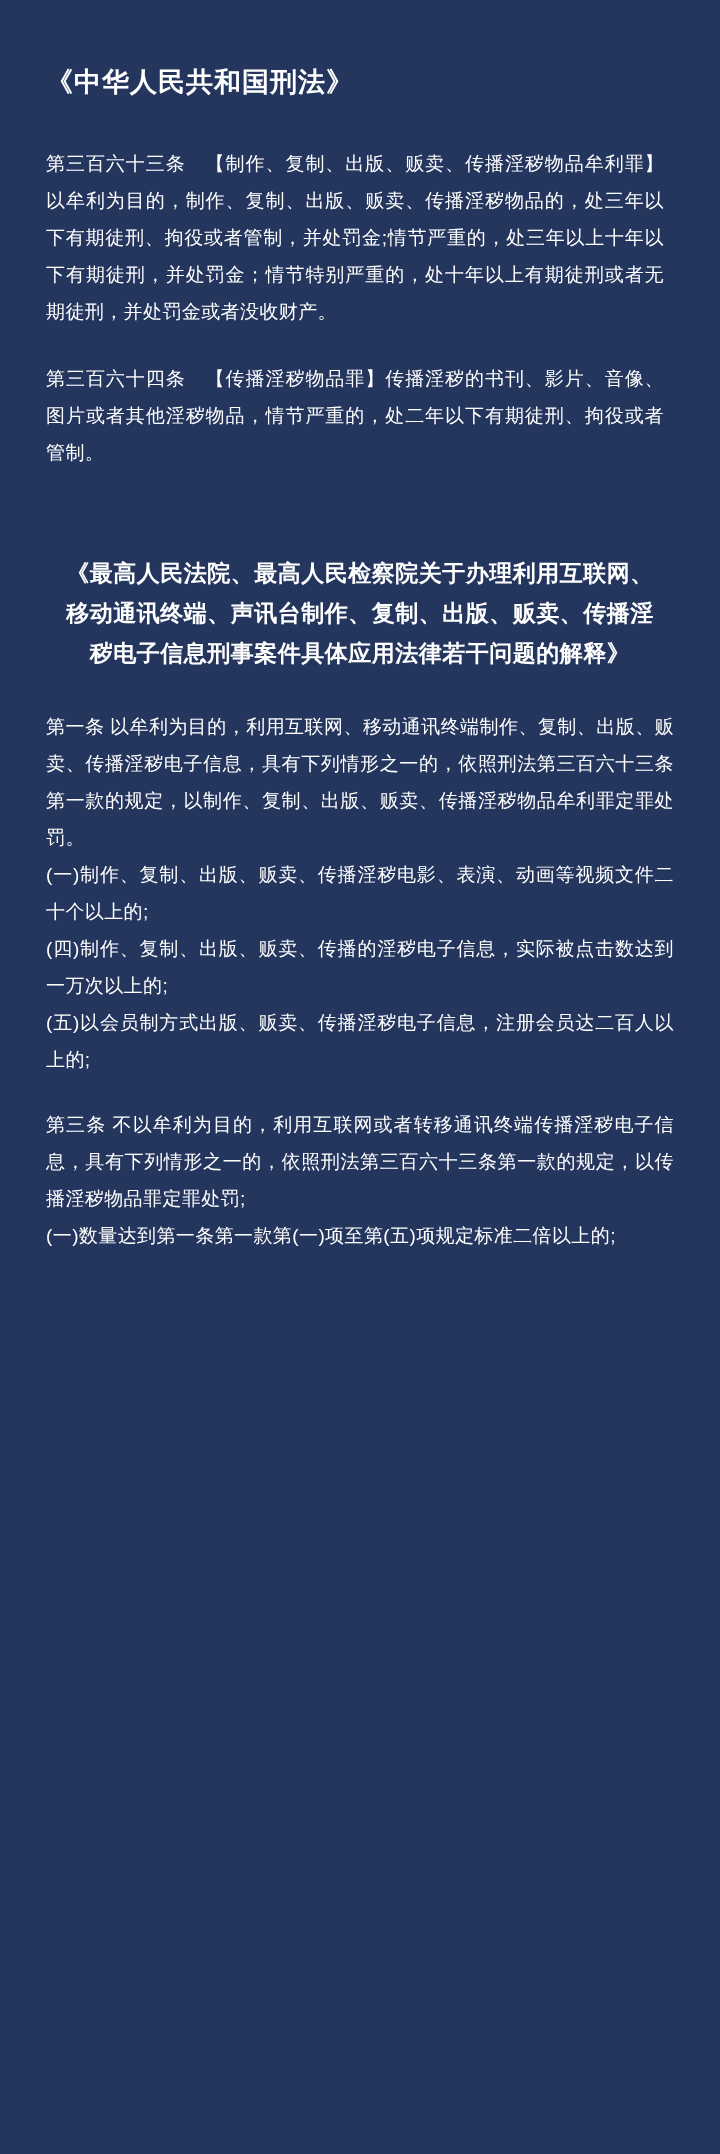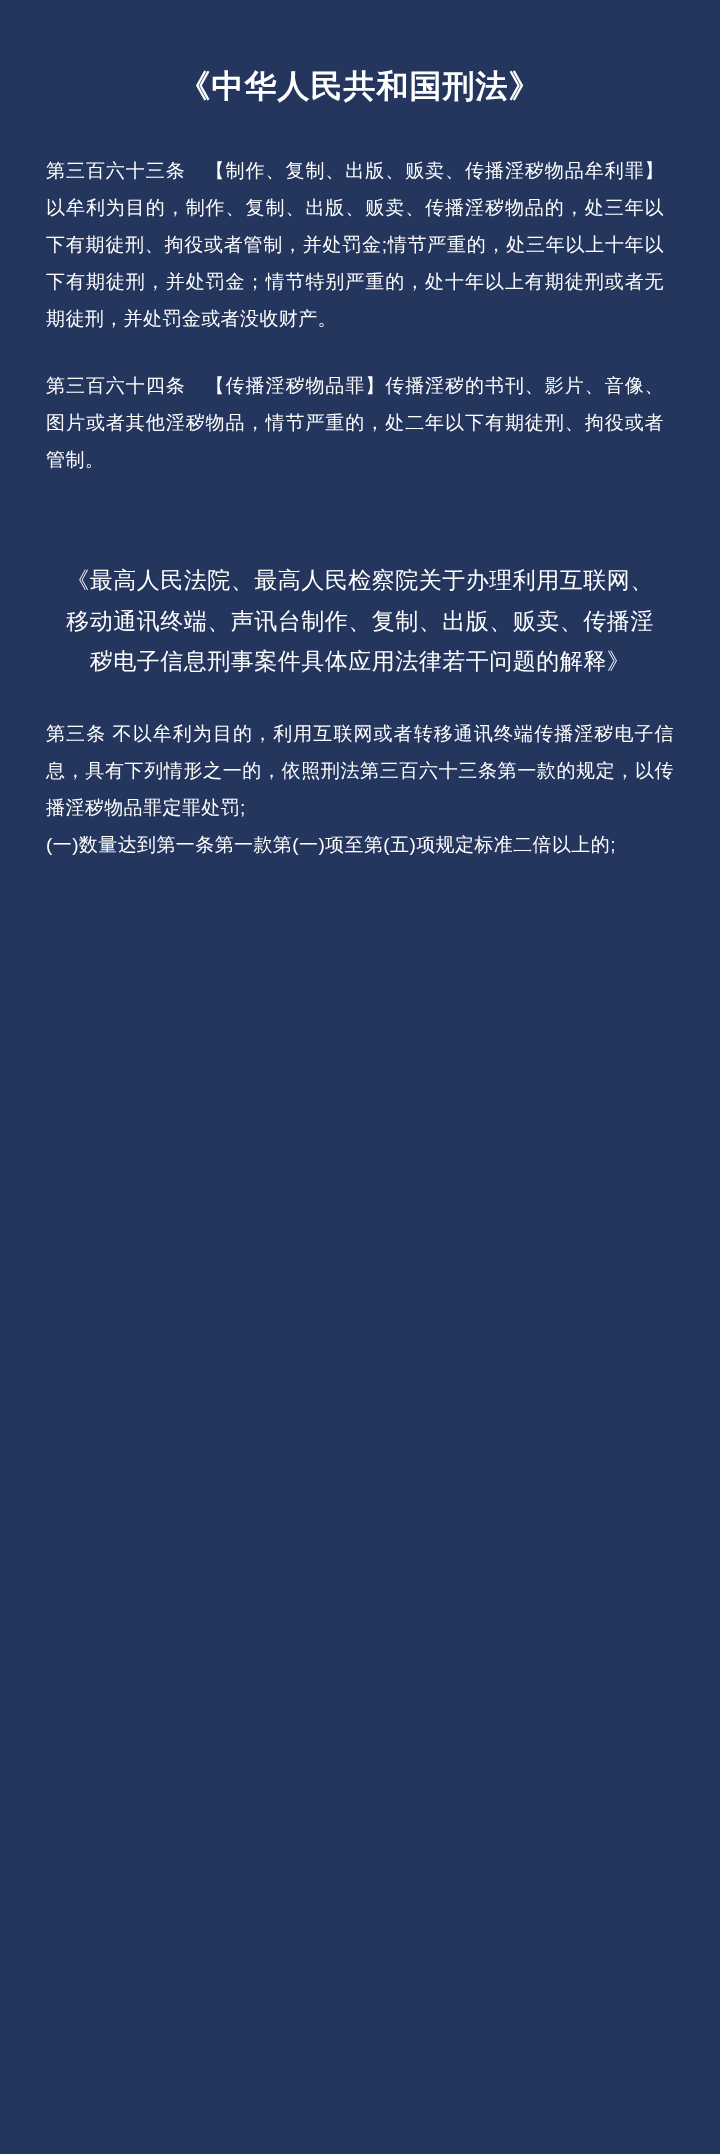--- a/index.html
+++ b/index.html
@@ -15,41 +15,41 @@
     -webkit-font-smoothing: antialiased;
   }
   .page {
     width: 720px;
     min-height: 2154px;
     box-sizing: border-box;
     padding: 40px 46px 60px 46px;
     background: #24365e;
   }
   .title-main {
-    text-align: center;
-    font-size: 32px;
+    text-align: left;
+    font-size: 27px;
     font-weight: bold;
     letter-spacing: 1px;
     margin: 22px 0 42px 0;
     line-height: 1.5;
   }
   .article {
     font-size: 19px;
     line-height: 1.95;
     letter-spacing: 0.4px;
     margin: 0 10px 30px 0;
     text-align: justify;
   }
   .spacer-lg {
     height: 42px;
   }
   .title-sec {
     text-align: center;
     font-size: 23px;
-    font-weight: normal;
+    font-weight: bold;
     line-height: 1.75;
     letter-spacing: 0.5px;
     margin: 10px 18px 34px 18px;
   }
   .clause {
     font-size: 19px;
     line-height: 1.95;
     letter-spacing: 0.4px;
     text-align: justify;
     margin: 0;
@@ -66,20 +66,26 @@
   <h1 class="title-main">《中华人民共和国刑法》</h1>
 
   <p class="article">第三百六十三条　【制作、复制、出版、贩卖、传播淫秽物品牟利罪】以牟利为目的，制作、复制、出版、贩卖、传播淫秽物品的，处三年以下有期徒刑、拘役或者管制，并处罚金;情节严重的，处三年以上十年以下有期徒刑，并处罚金；情节特别严重的，处十年以上有期徒刑或者无期徒刑，并处罚金或者没收财产。</p>
 
   <p class="article">第三百六十四条　【传播淫秽物品罪】传播淫秽的书刊、影片、音像、图片或者其他淫秽物品，情节严重的，处二年以下有期徒刑、拘役或者管制。</p>
 
   <div class="spacer-lg"></div>
 
   <h2 class="title-sec">《最高人民法院、最高人民检察院关于办理利用互联网、移动通讯终端、声讯台制作、复制、出版、贩卖、传播淫秽电子信息刑事案件具体应用法律若干问题的解释》</h2>
 
+  <div>
+    <p class="clause">第一条 以牟利为目的，利用互联网、移动通讯终端制作、复制、出版、贩卖、传播淫秽电子信息，具有下列情形之一的，依照刑法第三百六十三条第一款的规定，以制作、复制、出版、贩卖、传播淫秽物品牟利罪定罪处罚。</p>
+    <p class="clause">(一)制作、复制、出版、贩卖、传播淫秽电影、表演、动画等视频文件二十个以上的;</p>
+    <p class="clause">(四)制作、复制、出版、贩卖、传播的淫秽电子信息，实际被点击数达到一万次以上的;</p>
+    <p class="clause">(五)以会员制方式出版、贩卖、传播淫秽电子信息，注册会员达二百人以上的;</p>
+  </div>
 
   <div>
     <p class="clause block-gap">第三条 不以牟利为目的，利用互联网或者转移通讯终端传播淫秽电子信息，具有下列情形之一的，依照刑法第三百六十三条第一款的规定，以传播淫秽物品罪定罪处罚;</p>
     <p class="clause">(一)数量达到第一条第一款第(一)项至第(五)项规定标准二倍以上的;</p>
   </div>
 
 
 
 </div>
 

